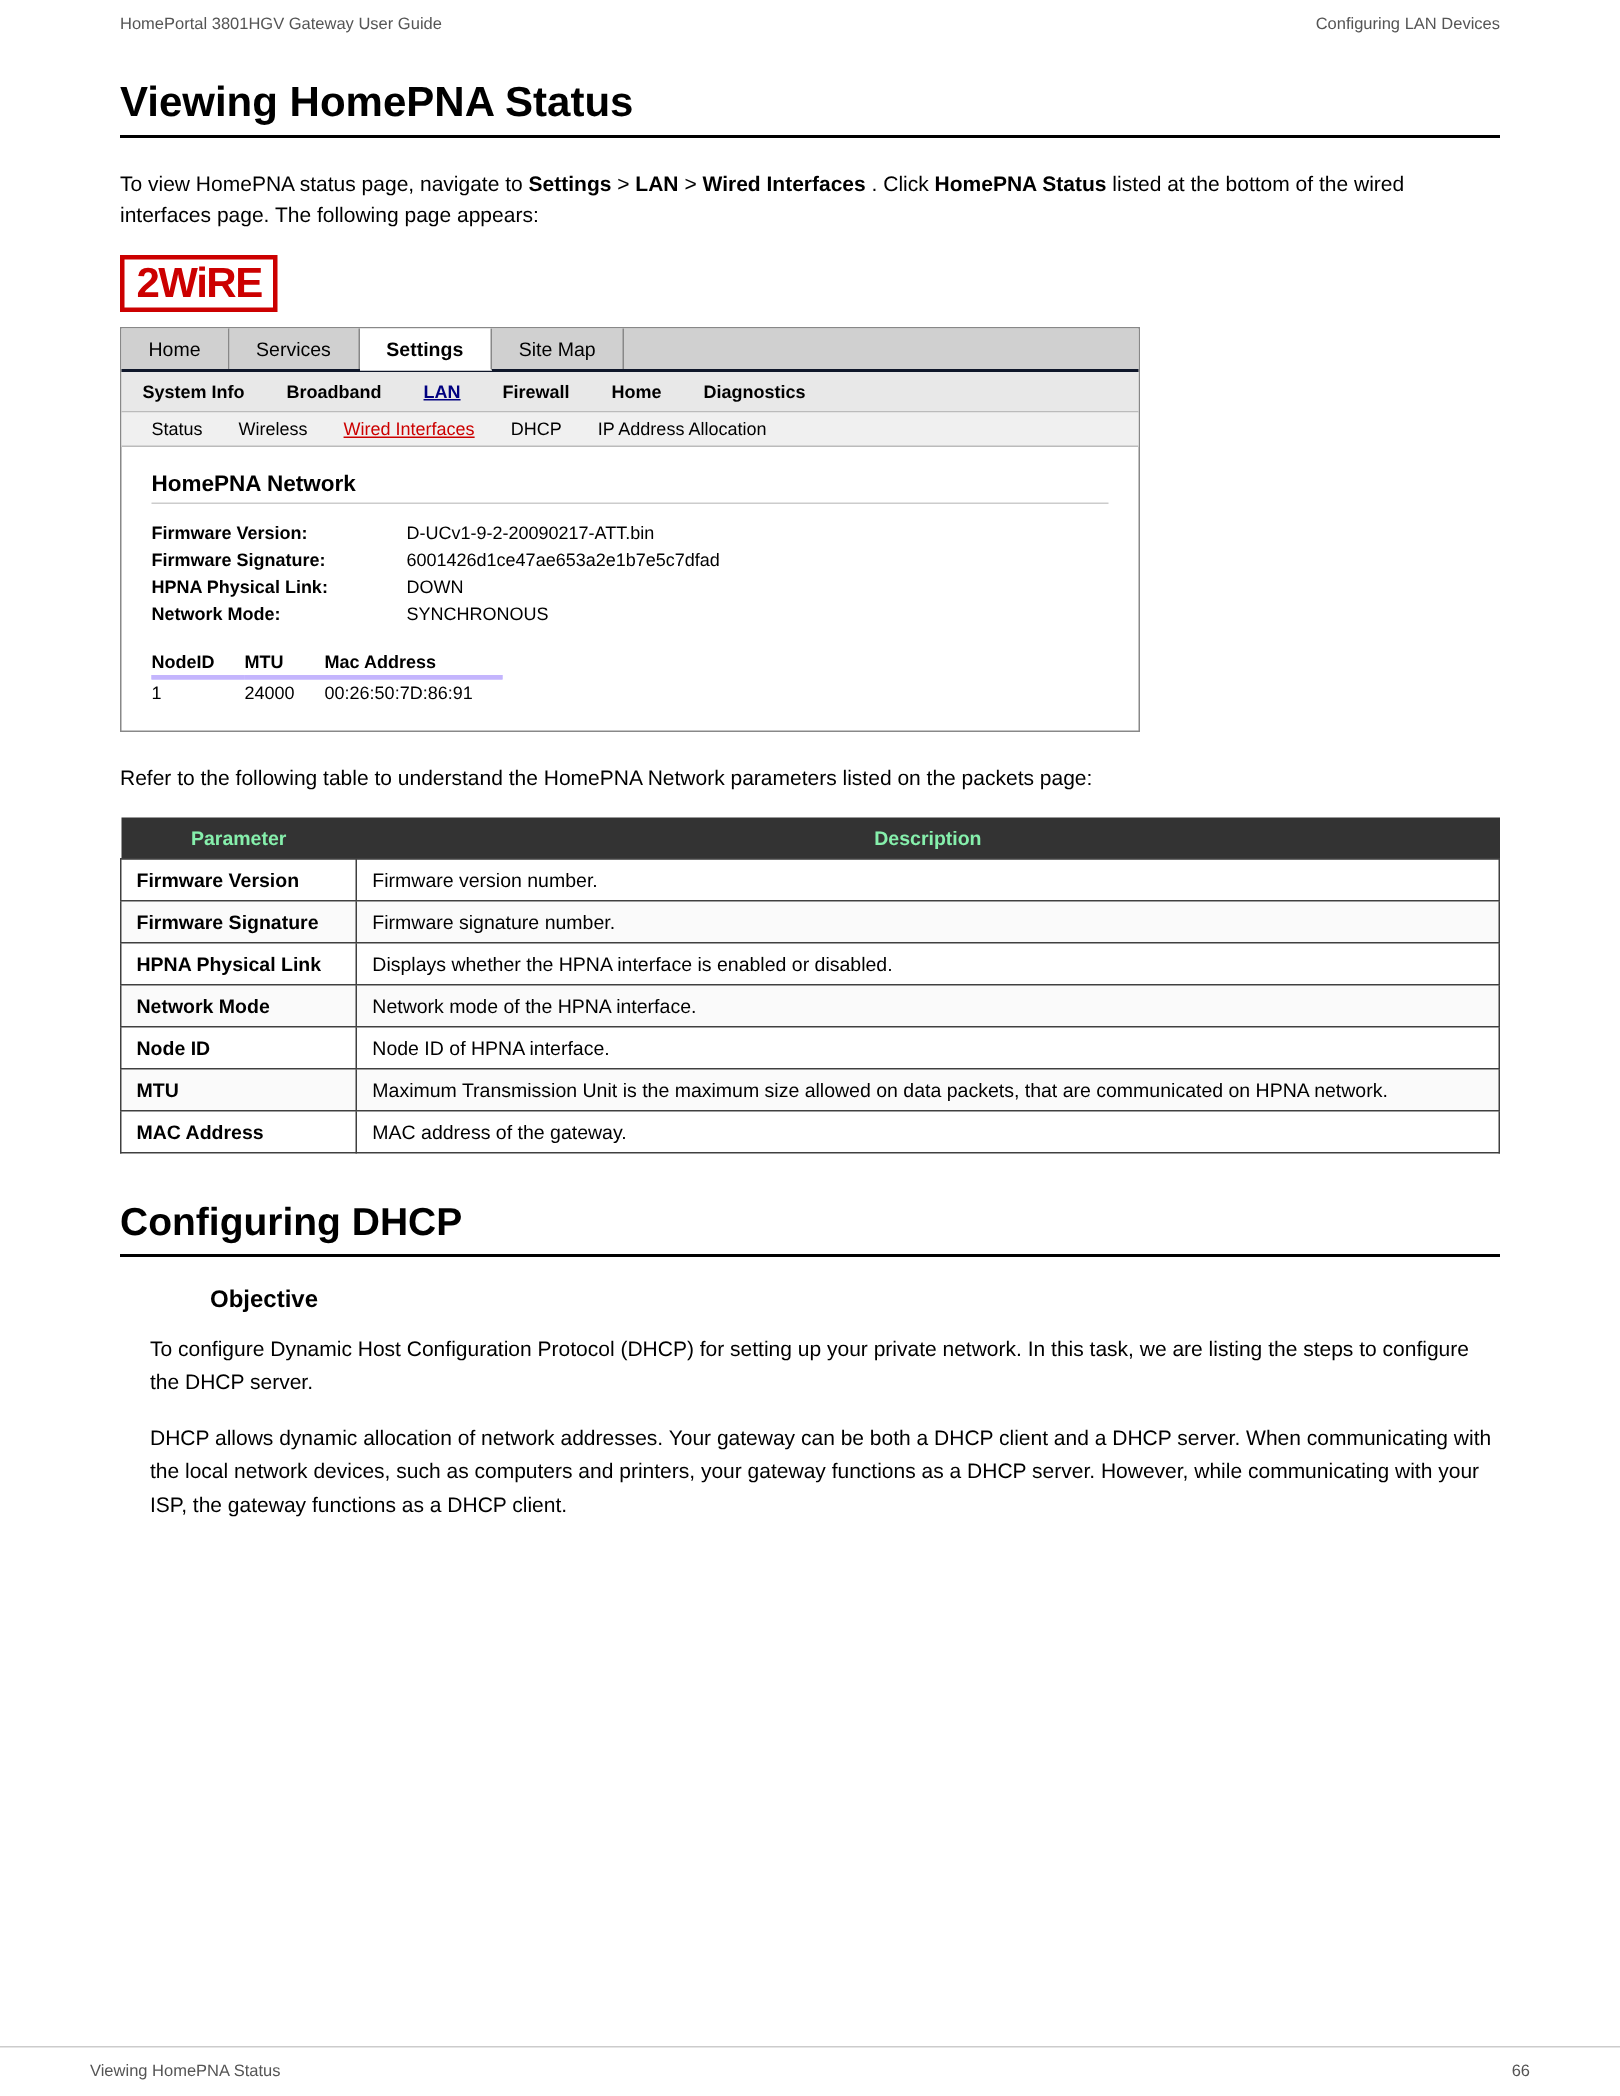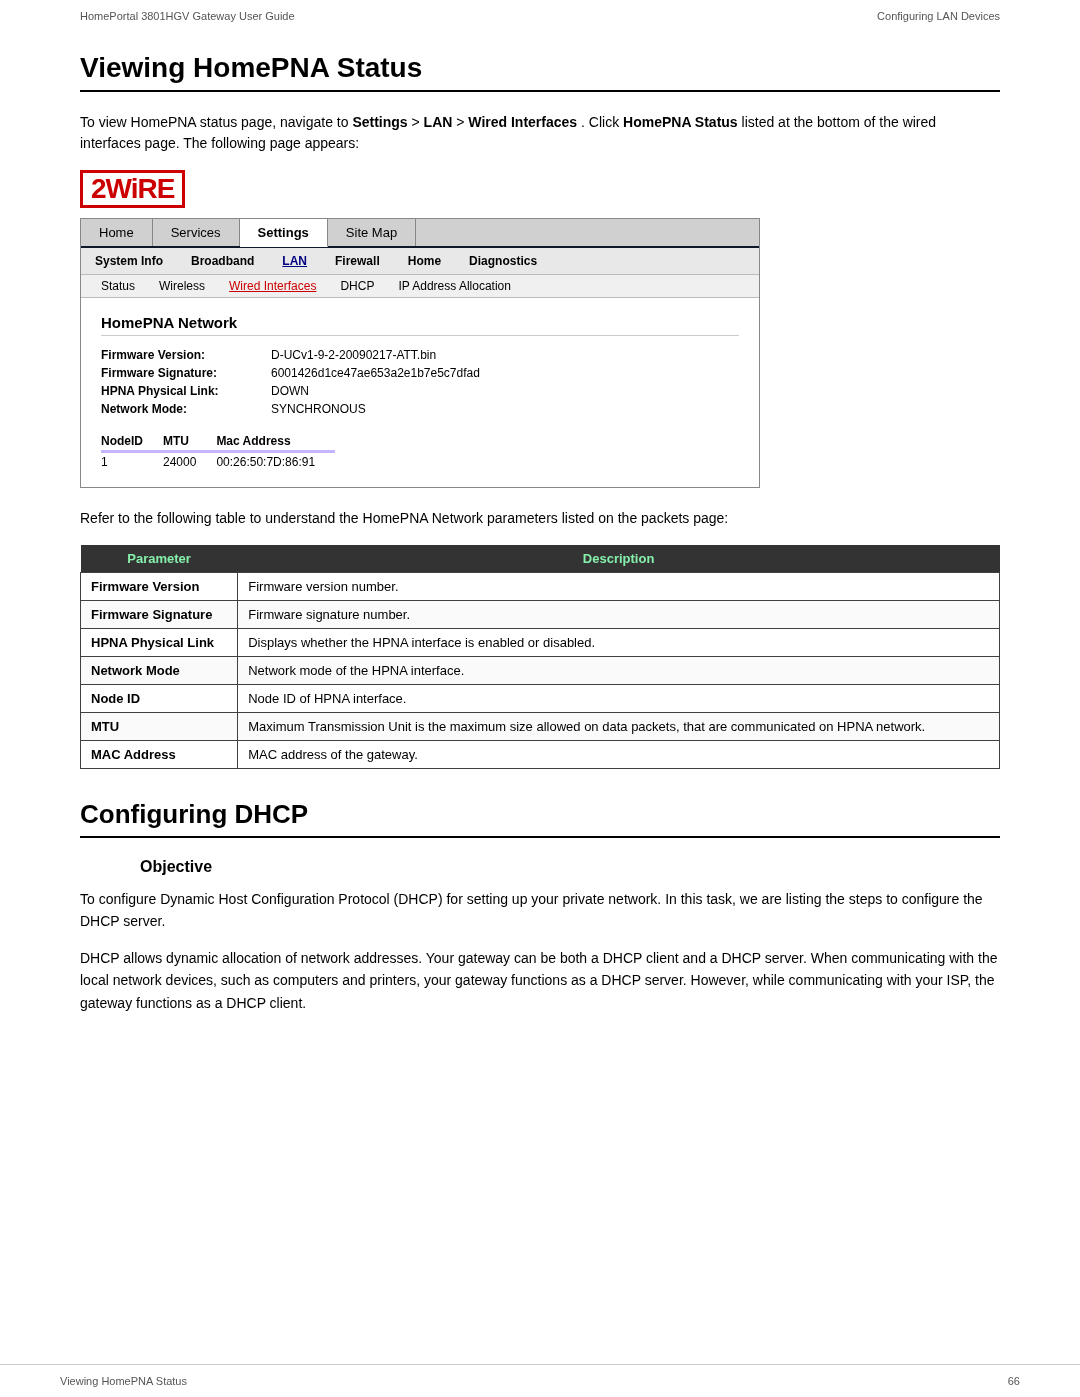--- a/index.html
+++ b/index.html
@@ -216,20 +216,21 @@
     }
 
     .param-table .param-name {
       font-weight: bold;
       white-space: nowrap;
     }
 
     .body-text {
       line-height: 1.6;
       margin-bottom: 14px;
+      margin-left: 20px;
     }
 
     .page-footer {
       display: flex;
       justify-content: space-between;
       padding: 10px 60px;
       font-size: 11px;
       color: #555;
       border-top: 1px solid #ccc;
       position: absolute;

